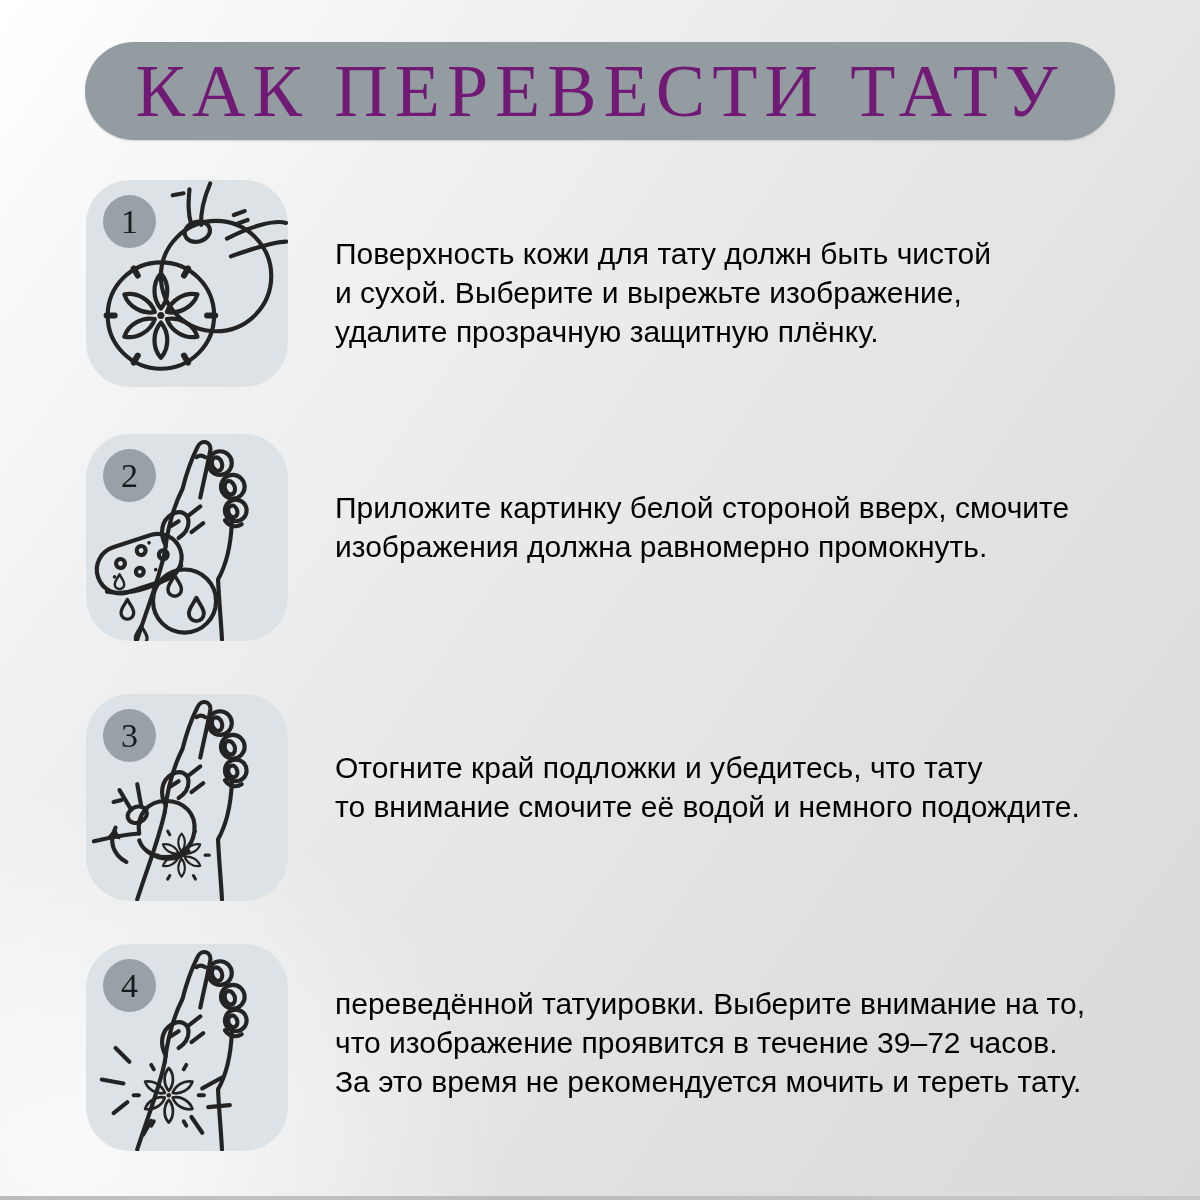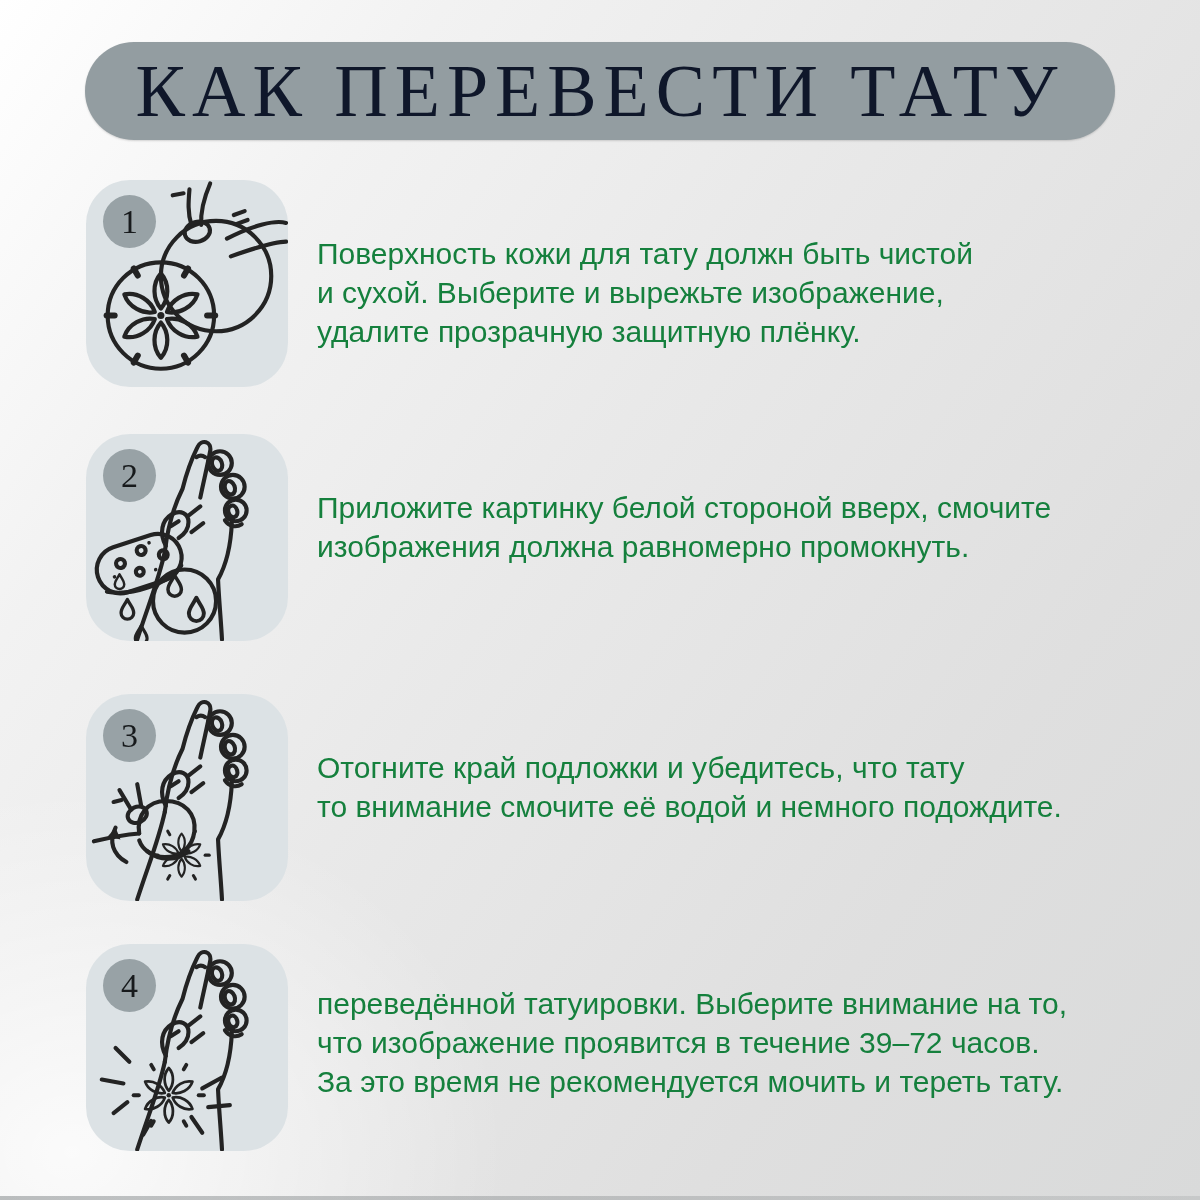--- a/index.html
+++ b/index.html
@@ -11,38 +11,38 @@
       linear-gradient(125deg,#ffffff 0%,#f2f2f2 22%,#e9e9e9 45%,#dfdfdf 75%,#d9dada 100%);
   }
   .banner{
     position:absolute;left:85px;top:42px;width:1030px;height:98px;
     background:#939da1;border-radius:49px;
     display:flex;align-items:center;justify-content:center;
     box-shadow:0 1px 2px rgba(0,0,0,.15);
   }
   .banner h1{
     margin:0;font-family:"Liberation Serif","DejaVu Serif",serif;font-weight:500;
-    font-size:74px;letter-spacing:7px;color:#0f172a;white-space:nowrap;
+    font-size:74px;letter-spacing:7px;color:#701a75;white-space:nowrap;
   }
   .step{position:absolute;left:86px;right:40px;height:207px;}
   .s1{top:180px}.s2{top:434px}.s3{top:694px}.s4{top:944px}
   .card{
     position:absolute;left:0;top:0;width:202px;height:207px;
     background:#dce2e5;border-radius:44px;
   }
   .badge{
     position:absolute;left:17px;top:15px;width:53px;height:53px;border-radius:50%;
     background:#98a2a6;display:flex;align-items:center;justify-content:center;
   }
   .badge span{
     font-family:"Liberation Serif","DejaVu Serif",serif;font-size:34px;color:#171a1c;line-height:1;
   }
   .art{position:absolute;left:0;top:0;width:202px;height:207px;color:#232323;}
   .art svg{width:100%;height:100%;display:block;}
-  .txt{position:absolute;left:231px;top:54px;color:#15803d;}
+  .txt{position:absolute;left:249px;top:54px;color:#000000;}
   .s4 .txt{top:40px}
   .txt div{font-size:30px;line-height:39px;white-space:nowrap;}
   .bottom-edge{position:absolute;left:0;bottom:0;width:100%;height:4px;
     background:linear-gradient(to right, rgba(70,78,81,.35), rgba(70,78,81,.12));}
 </style>
 </head>
 <body>
 
 <svg width="0" height="0" style="position:absolute" aria-hidden="true">
   <defs>

